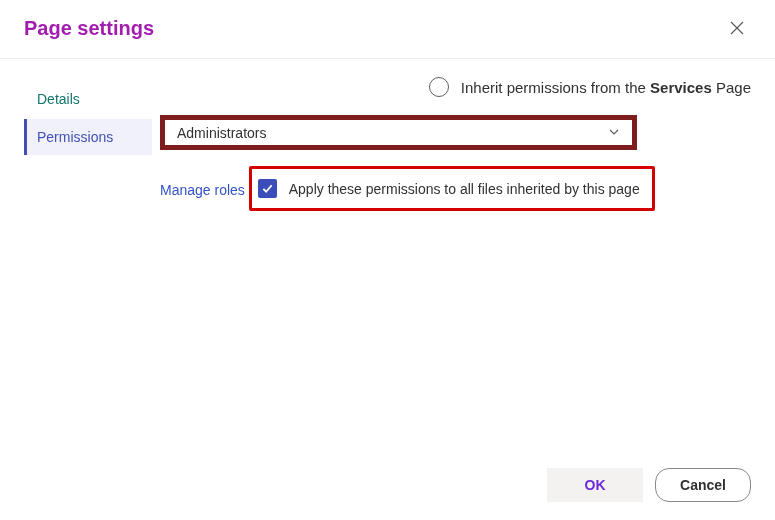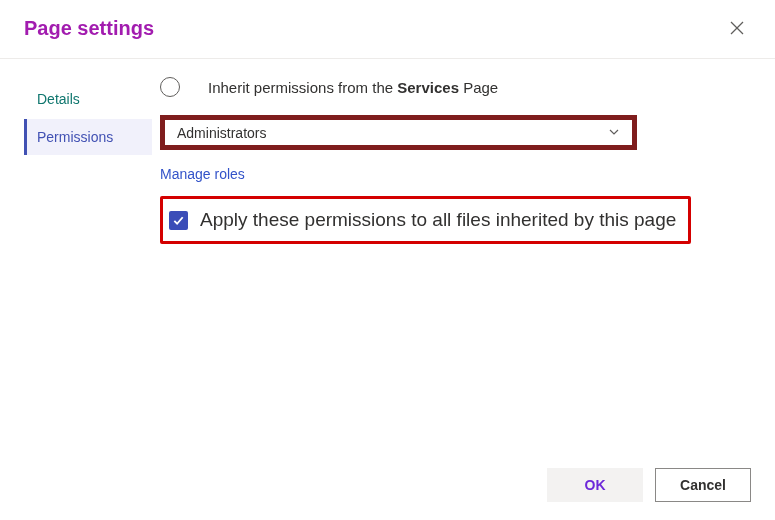--- a/index.html
+++ b/index.html
@@ -35,21 +35,22 @@
   .tab.active {
     background: #f1f1fb;
     color: #4151b3;
     border-left-color: #4151b3;
     font-weight: 400;
   }
   .content { flex: 1; padding: 6px 24px 0 0; }
   .radio-row {
     display: flex; align-items: center;
     margin-bottom: 18px;
-    gap: 28px;
+    gap: 12px;
+    justify-content: flex-end;
   }
   .radio {
     width: 20px; height: 20px;
     border: 1.5px solid #605e5c;
     border-radius: 50%;
     display: inline-flex; align-items: center; justify-content: center;
     flex-shrink: 0;
   }
   .radio.selected { border-color: #3b4db8; }
   .radio.selected .dot {
@@ -84,42 +85,42 @@
     border-radius: 2px;
   }
   .checkbox {
     width: 19px; height: 19px;
     background: #3b4db8;
     display: inline-flex; align-items: center; justify-content: center;
     flex-shrink: 0;
     border-radius: 2px;
   }
   .checkbox svg { width: 13px; height: 13px; stroke: #fff; stroke-width: 2; fill: none; }
-  .cb-label { font-size: 19px; color: #323130; }
+  .cb-label { font-size: 14px; color: #323130; }
   .footer {
     display: flex; justify-content: flex-end;
     padding: 12px 24px 18px 24px;
     gap: 12px;
   }
   .btn {
     min-width: 96px; height: 34px;
     border: 1px solid #8a8886;
     background: #fff;
     font-size: 14px;
     display: inline-flex; align-items: center; justify-content: center;
     cursor: pointer;
   }
   .btn.primary-disabled {
     background: #f3f2f1;
     border-color: #f3f2f1;
     color: #6d28d9;
     cursor: default;
     font-weight: 600;
   }
-  .btn.secondary { color: #323130; font-weight:600; }
+  .btn.secondary { color: #323130; font-weight:600;border-radius:14px; }
 </style>
 </head>
 <body>
 
 <div class="dialog">
   <div class="header">
     <div class="title">Page settings</div>
     <div class="close-btn">
       <svg viewBox="0 0 14 14">
         <line x1="1" y1="1" x2="13" y2="13"></line>

